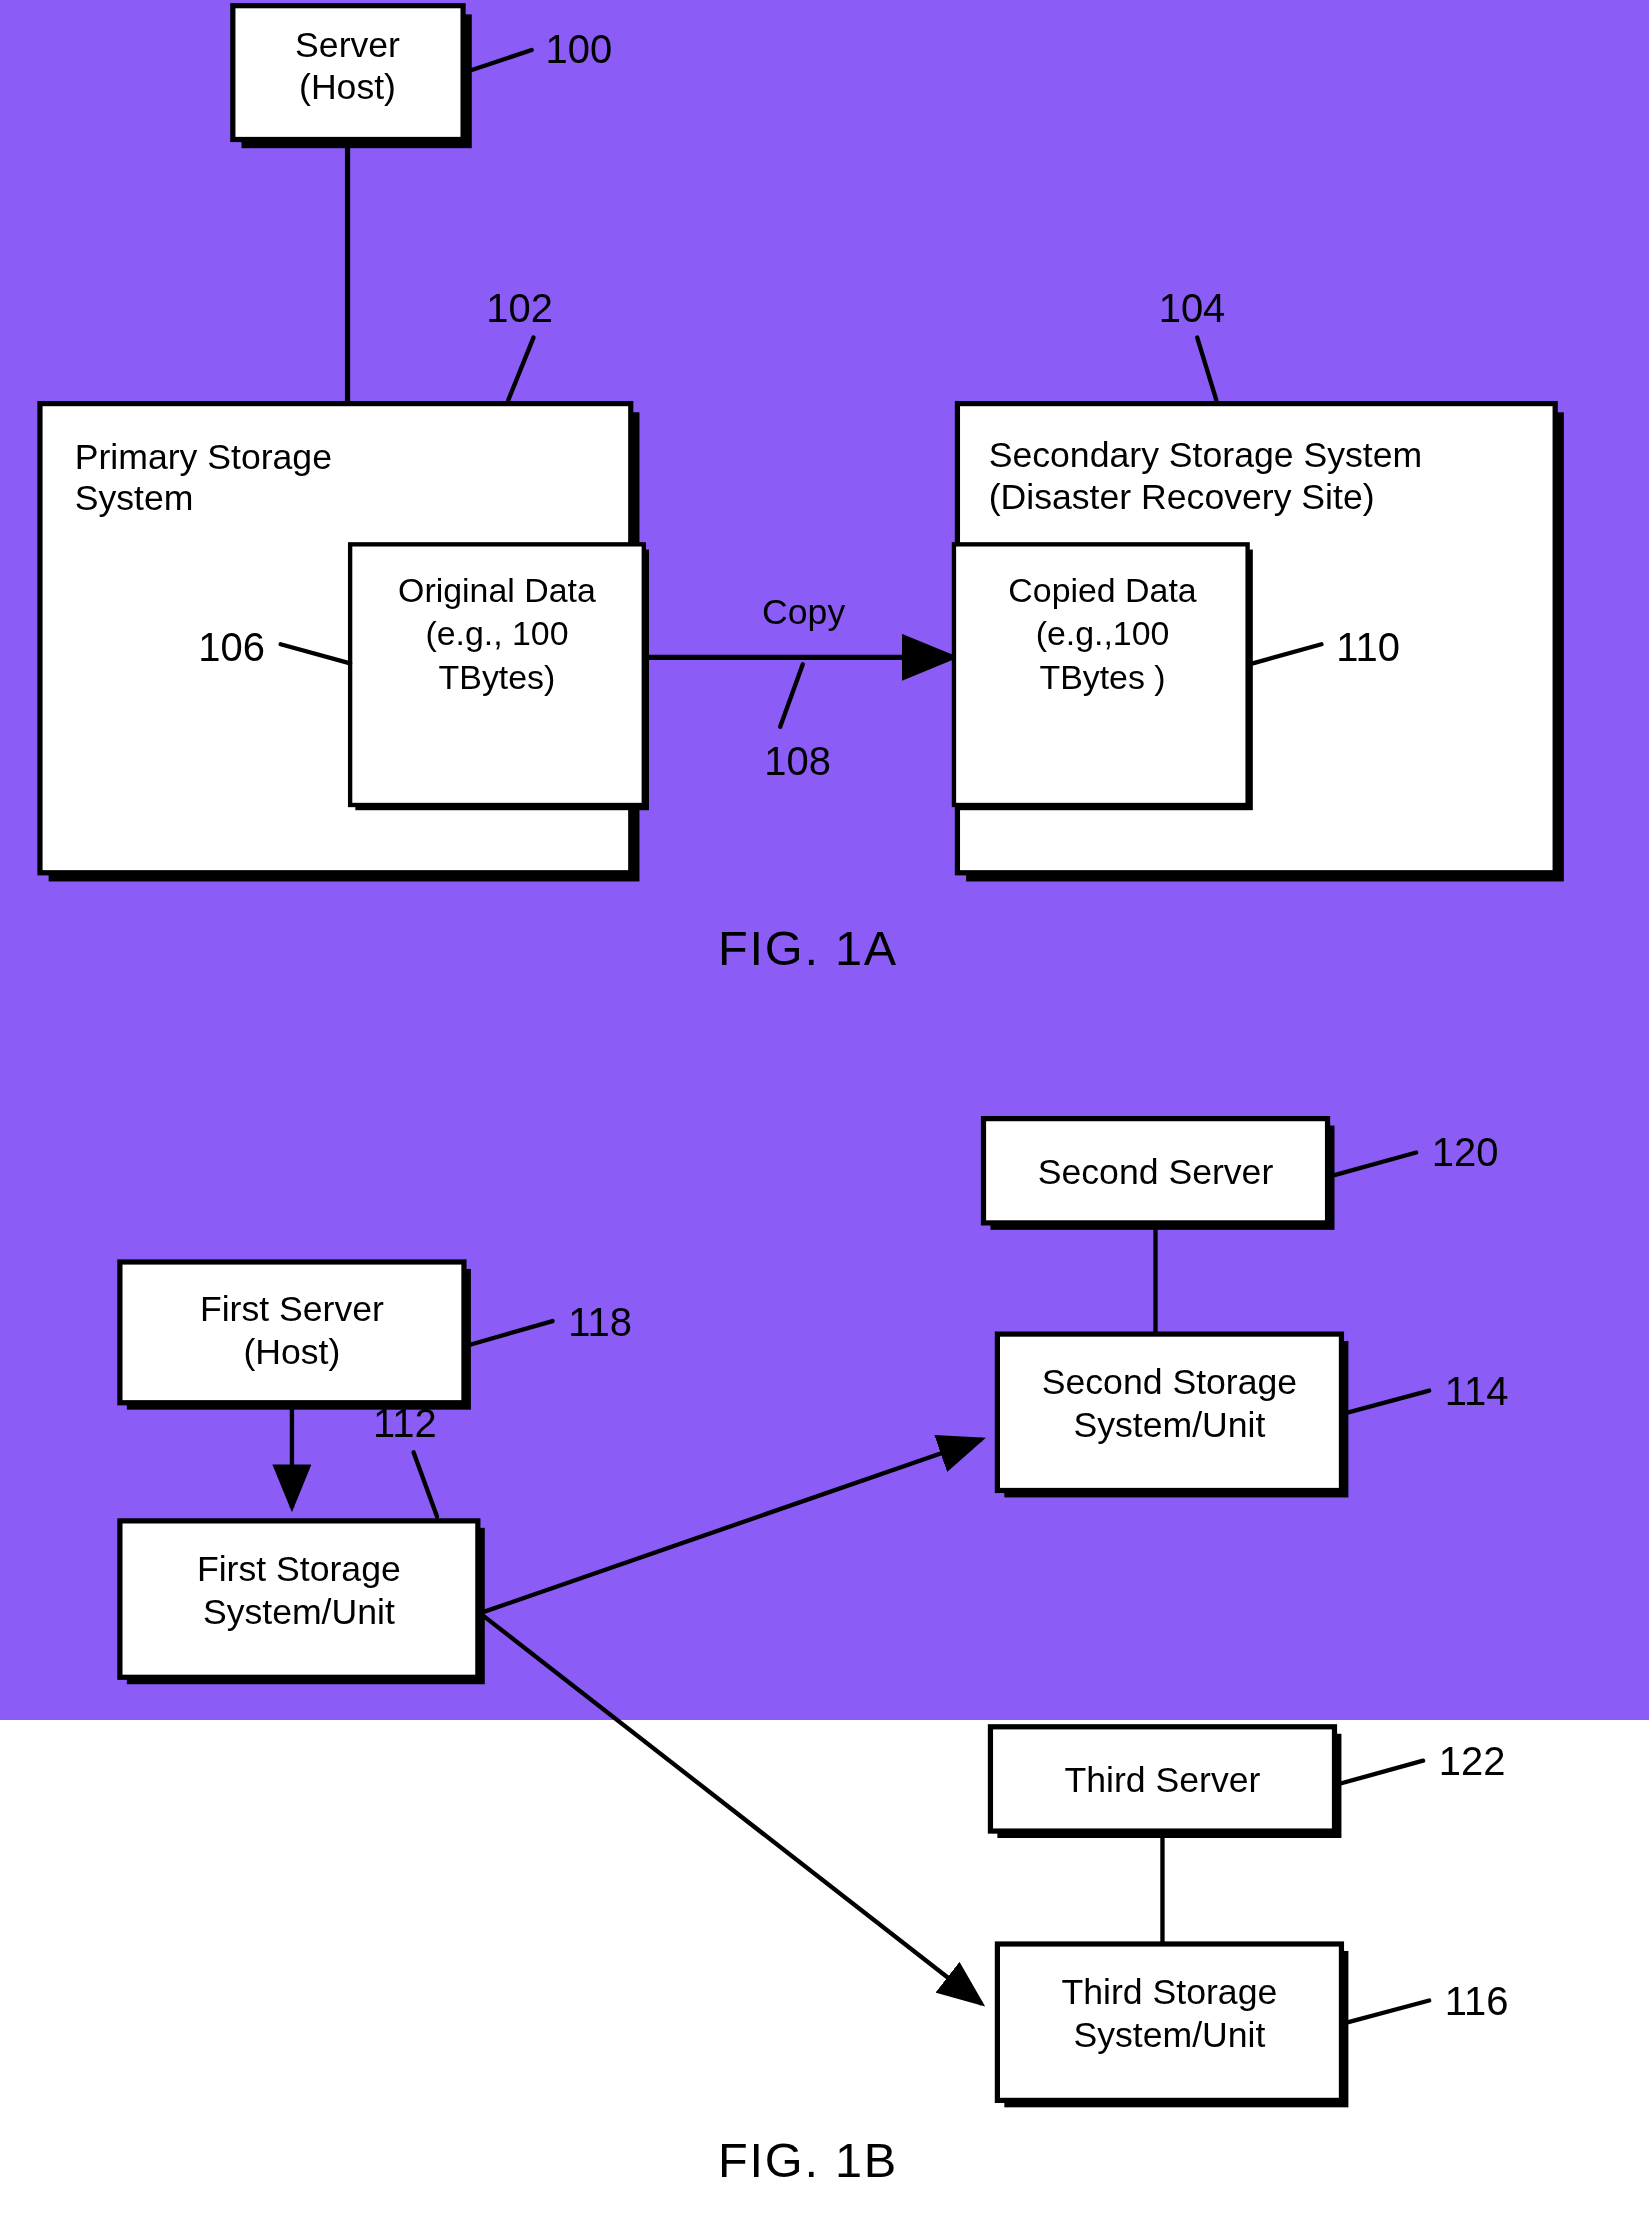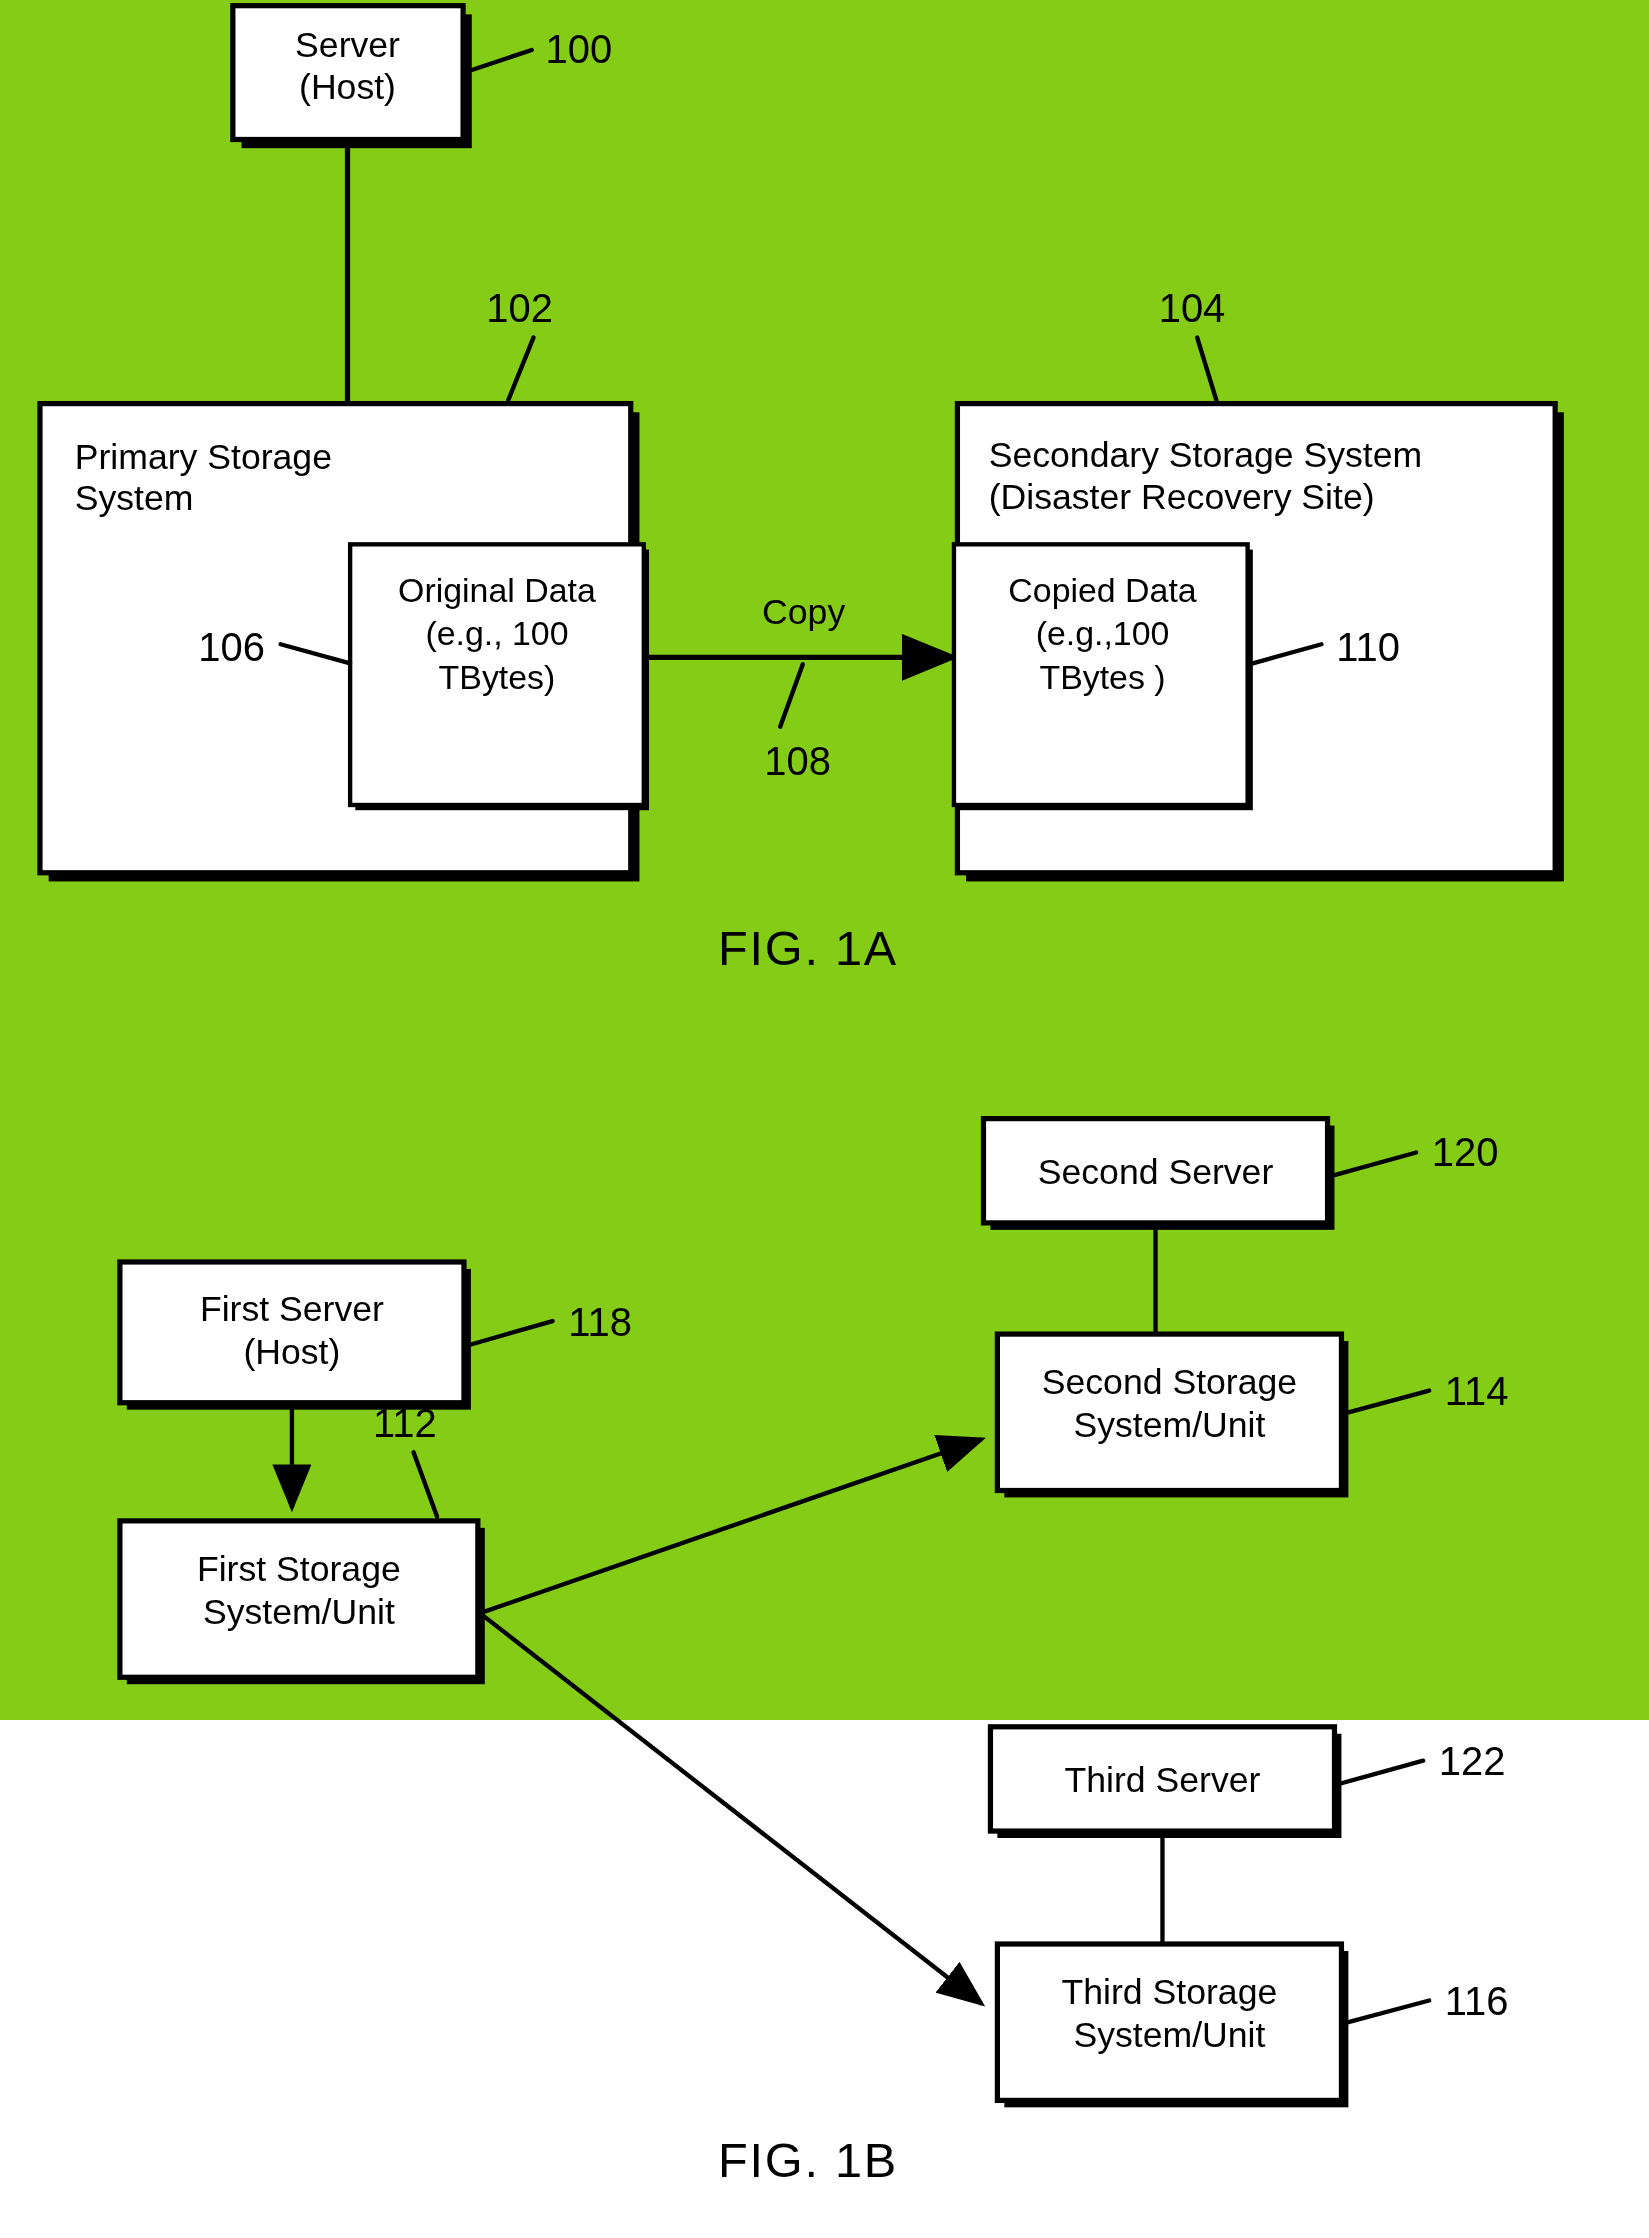--- a/index.html
+++ b/index.html
@@ -11,21 +11,21 @@
     width: 1649px;
     height: 2239px;
     font-family: "Liberation Sans", sans-serif;
     color: #000000;
     overflow: hidden;
   }
   #patent-figure-sheet {
     position: relative;
     width: 1649px;
     height: 1720px;
-    background: #84cc16;
+    background: #8b5cf6;
   }
   svg.figure-canvas {
     position: absolute;
     top: 0;
     left: 0;
     width: 1649px;
     height: 2239px;
     display: block;
   }
   .box-fill {

